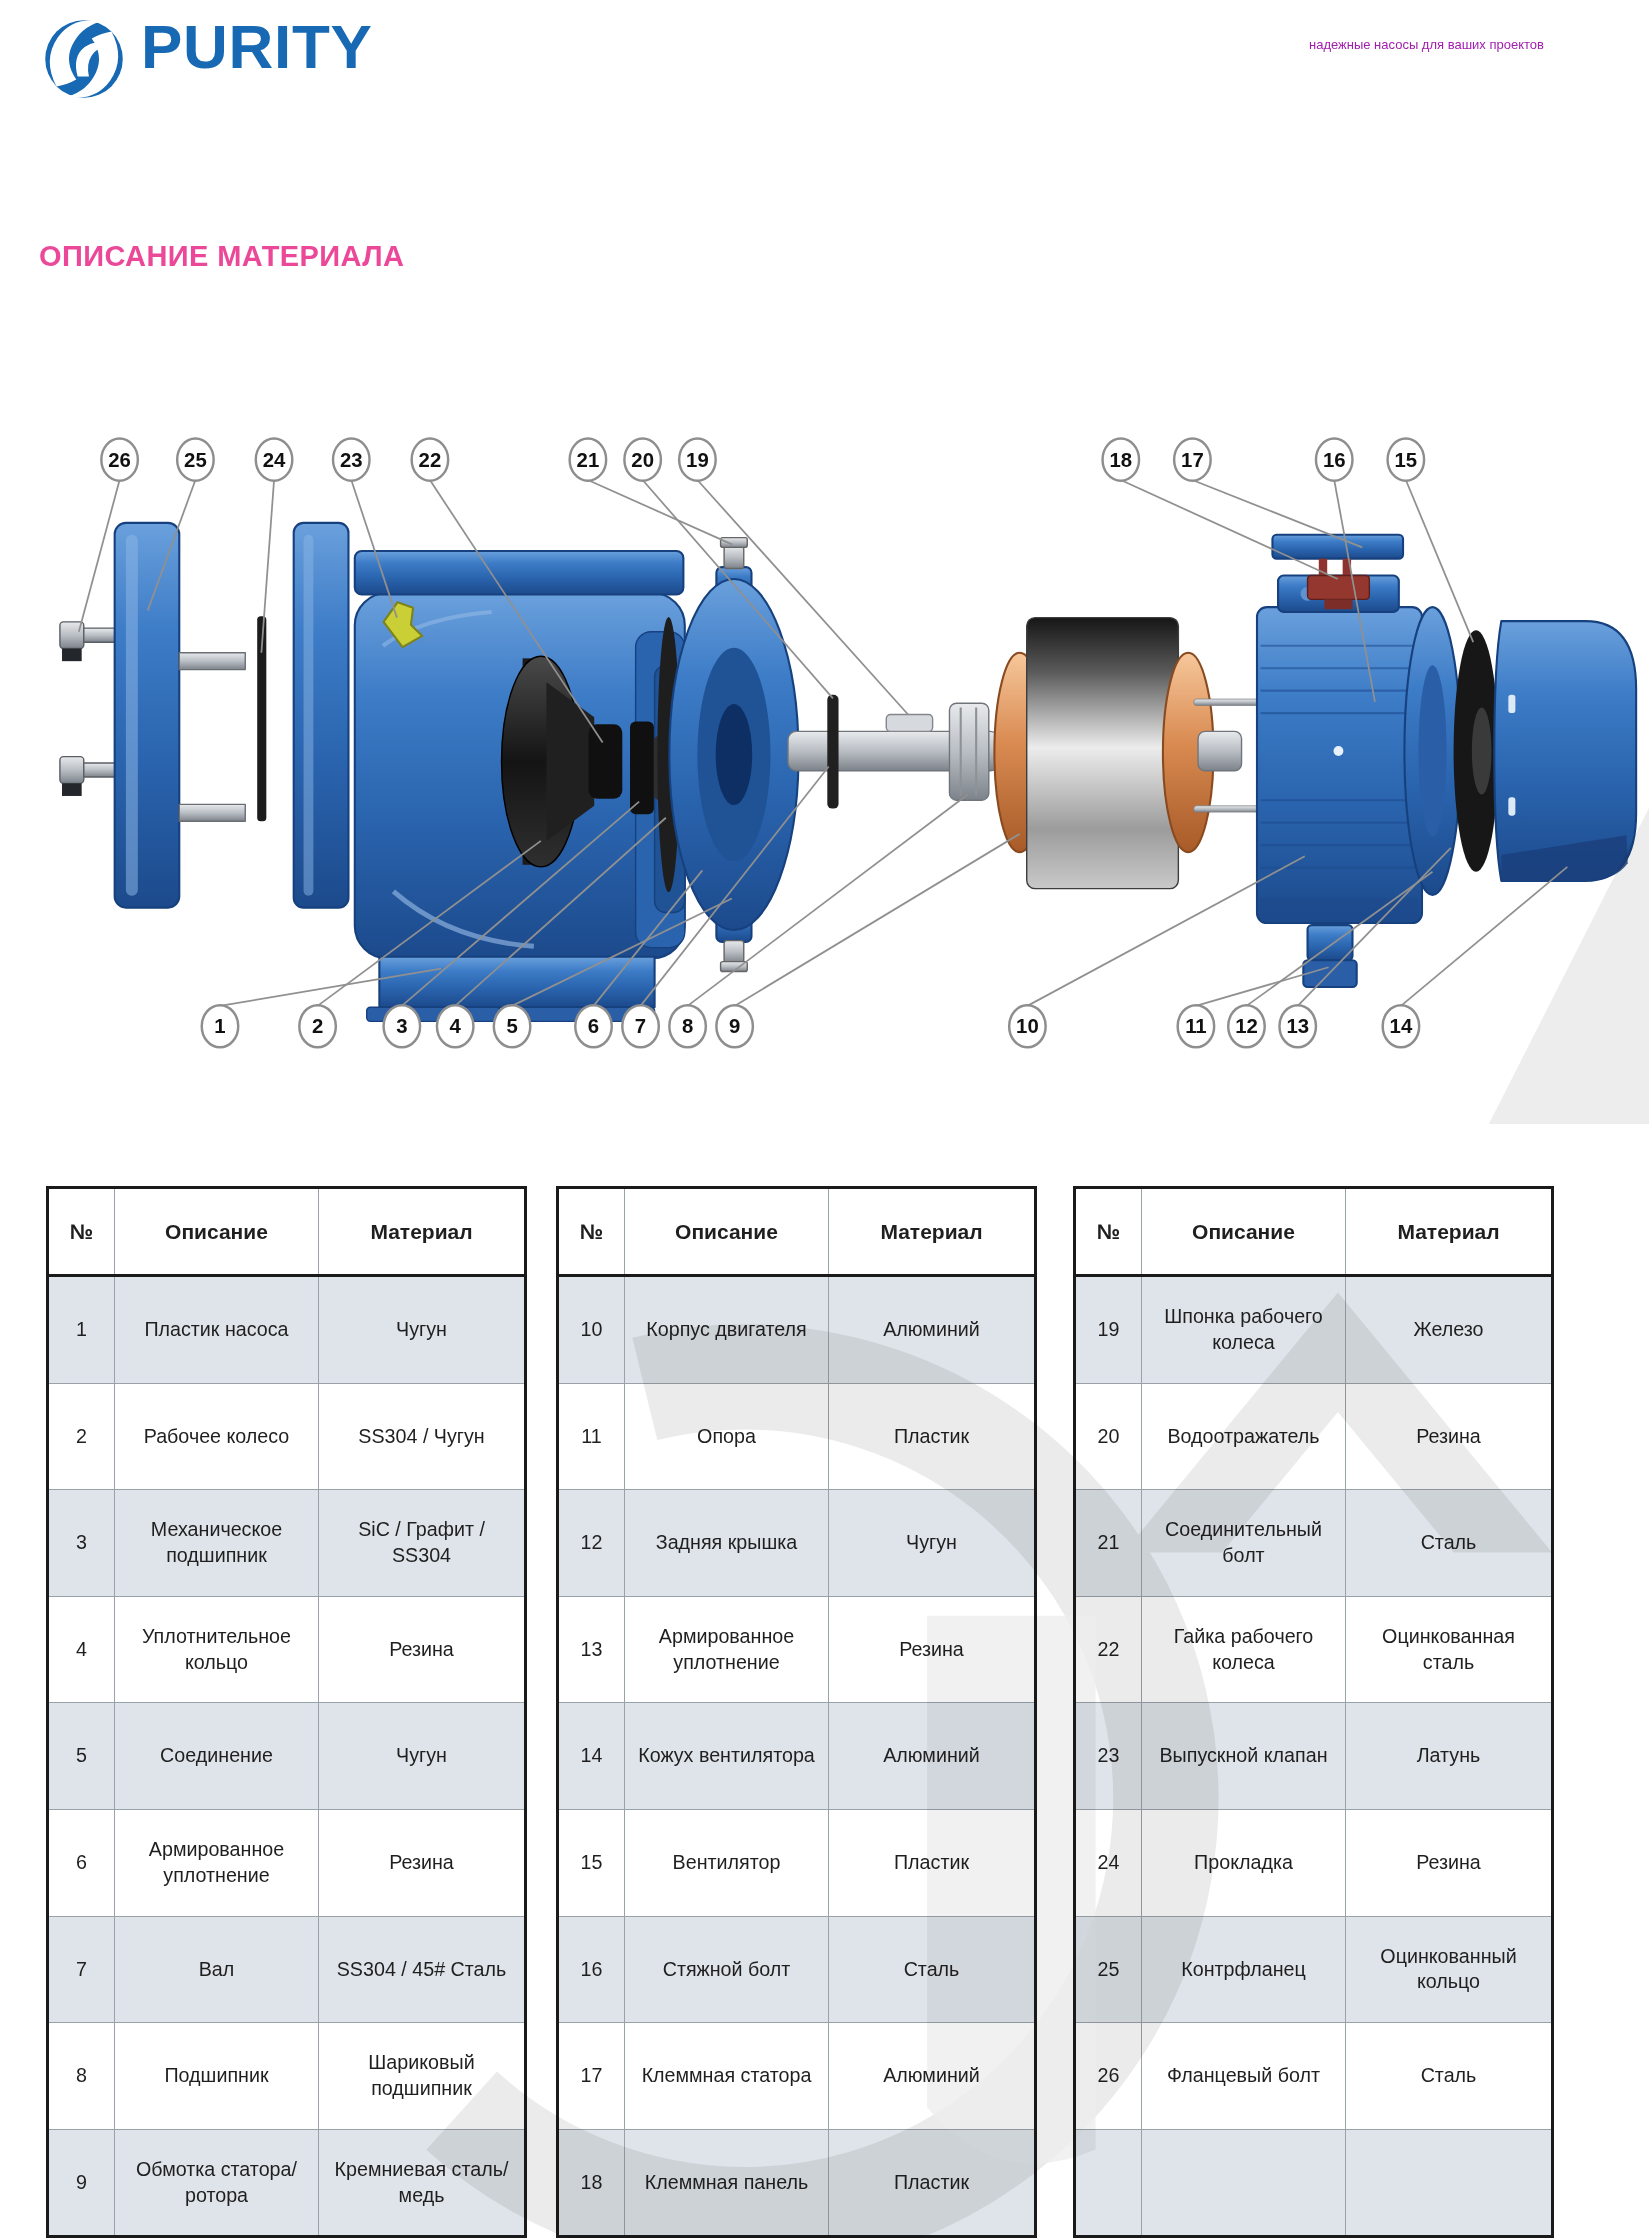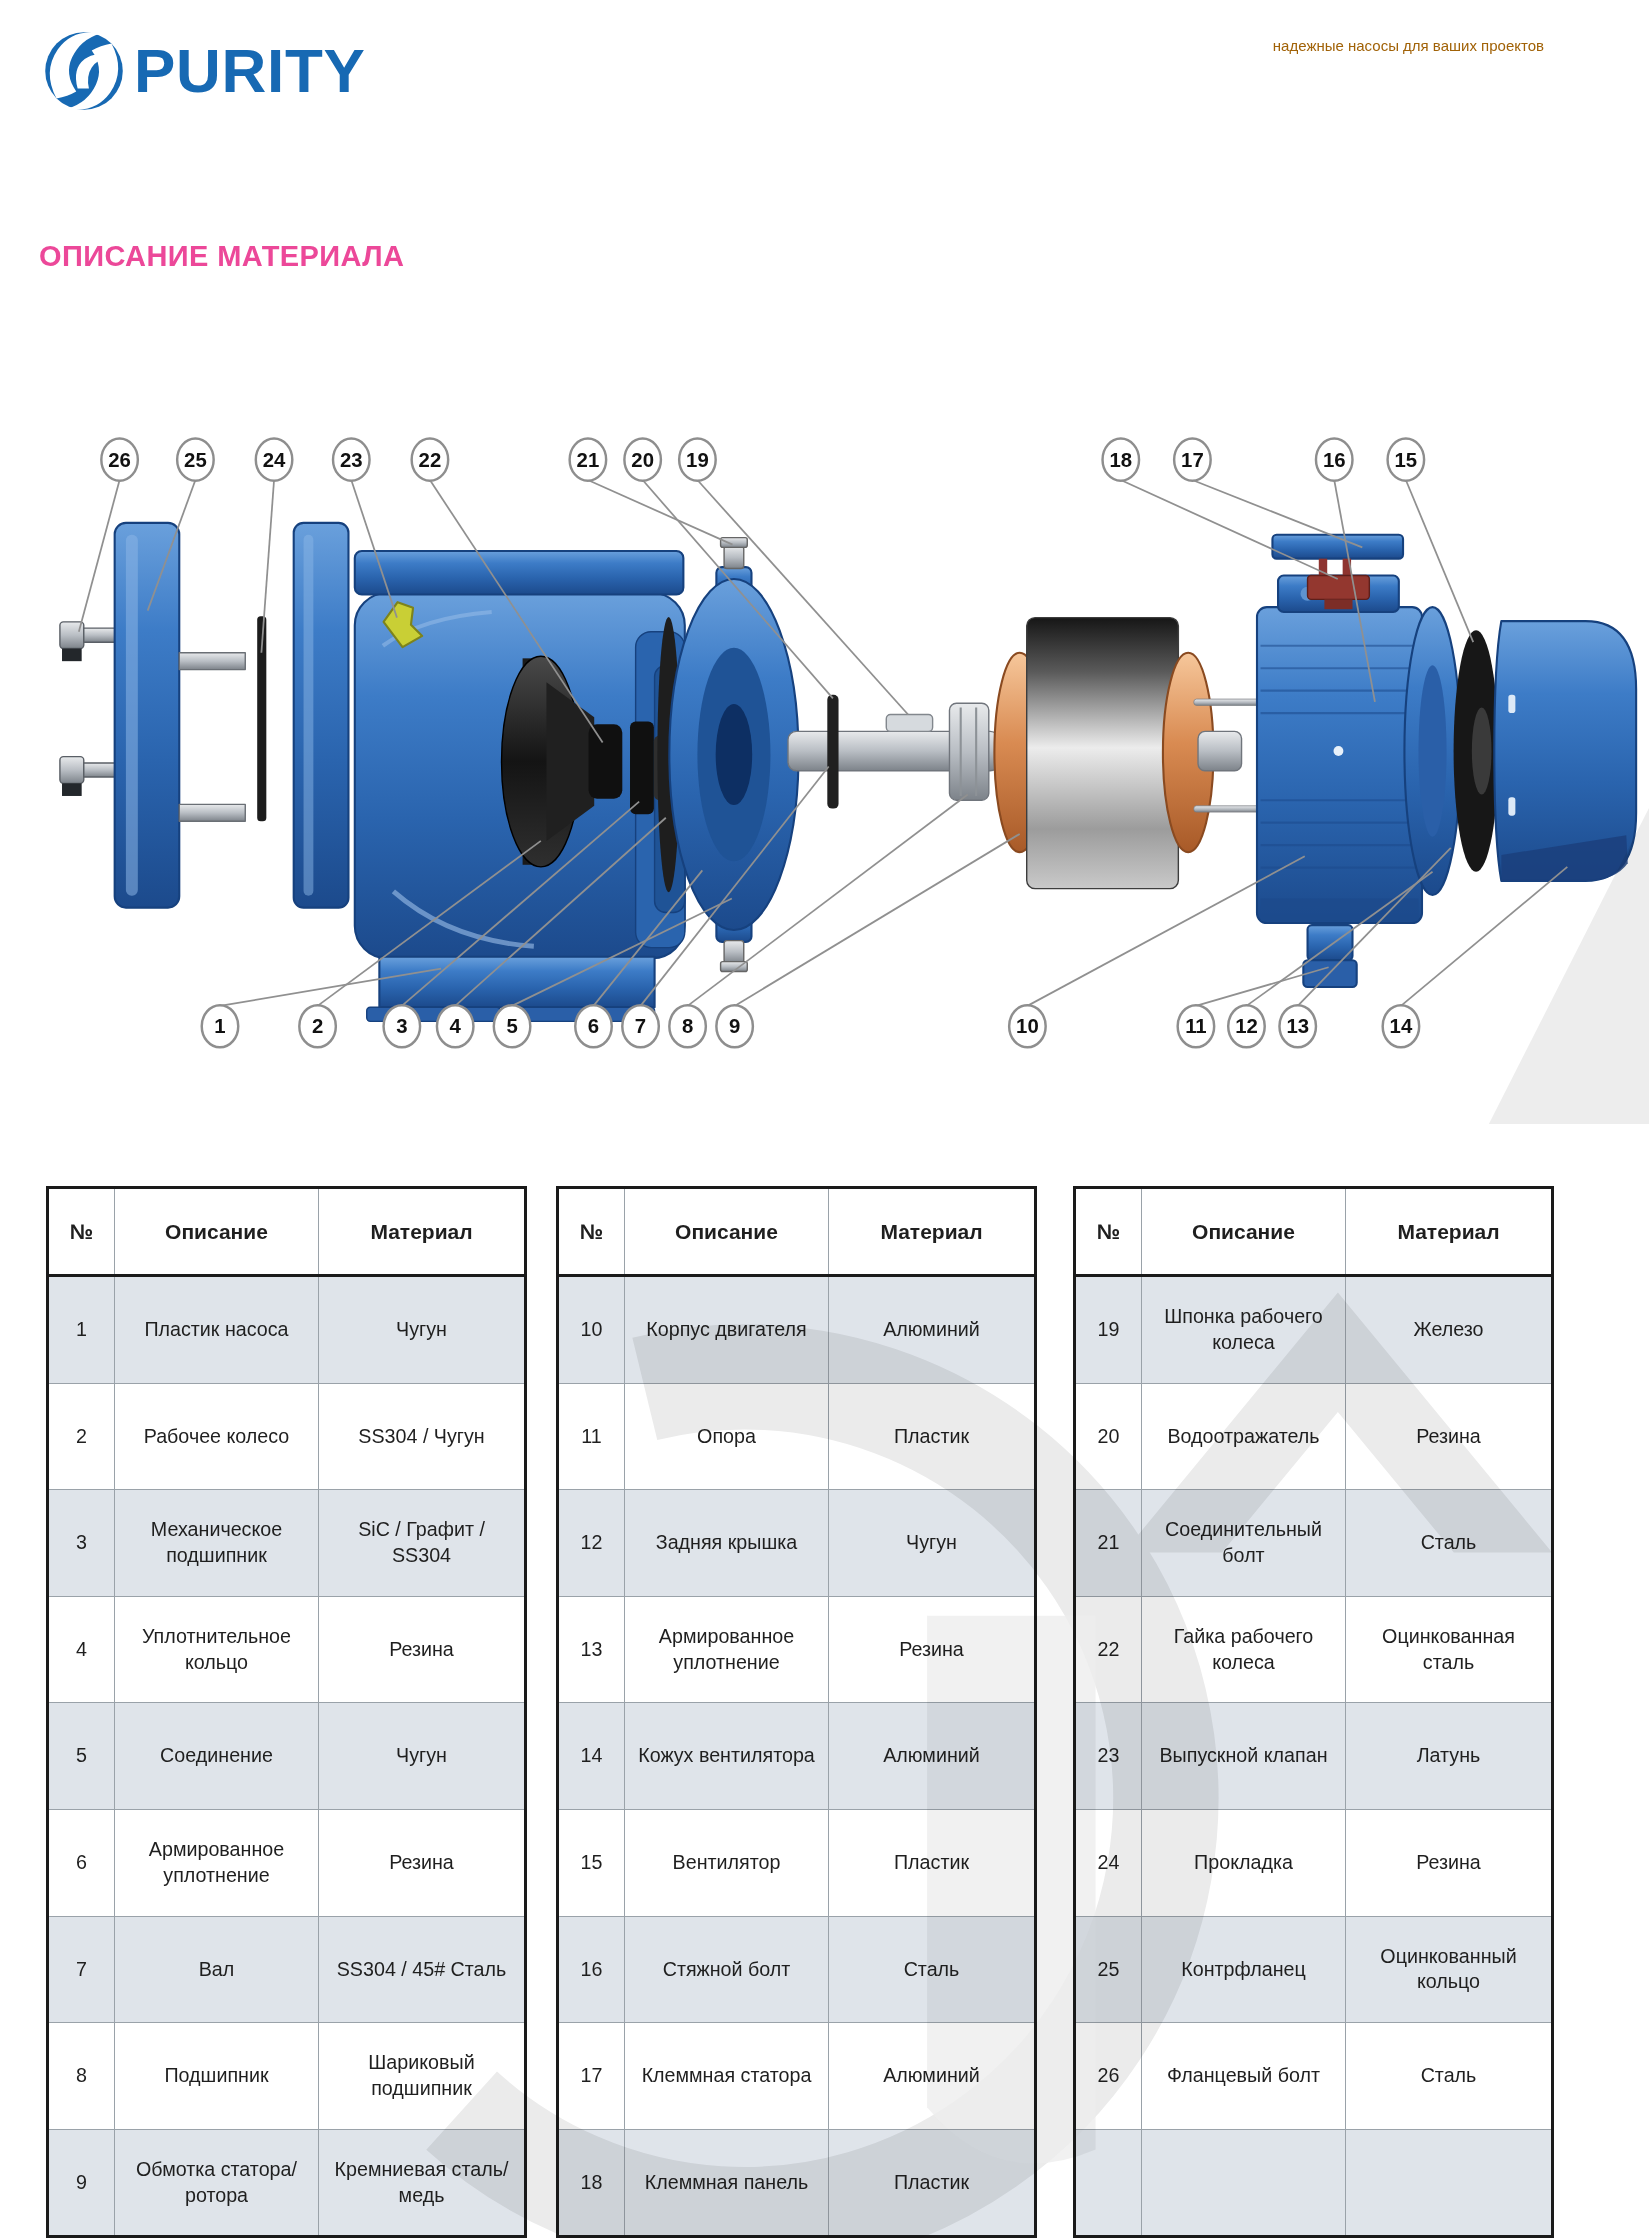--- a/index.html
+++ b/index.html
@@ -1,23 +1,23 @@
 <!DOCTYPE html>
 <html style="font-size:11.2px"><head>
 <meta charset="utf-8">
 <style>
   html,body{margin:0;padding:0;}
   body{
     width:1649px;height:2239px;position:relative;background:#ffffff;
     font-family:"Liberation Sans",sans-serif;overflow:hidden;color:#1f1f1f;
   }
   
-  .brand{position:absolute;top:15.5px;left:41px;display:flex;align-items:center;gap:7px;margin-top:12px;}
+  .brand{position:absolute;top:15.5px;left:41px;display:flex;align-items:flex-start;gap:14px;}
   .brand .word{font-size:62px;font-weight:bold;color:#1769b3;letter-spacing:0.7px;line-height:1;}
-  .tagline{position:absolute;top:37px;right:105px;font-size:15px;color:#a16207;}
+  .tagline{position:absolute;top:37px;right:105px;font-size:13px;color:#a21caf;}
   .page-title{position:absolute;top:240px;left:39px;font-size:29px;font-weight:bold;color:#ec4899;letter-spacing:0.4px;}
   
   .diagram{position:absolute;top:407px;left:0;width:1649px;height:667px;}
   
   .mat-table{position:absolute;top:1186px;width:478px;border-collapse:collapse;table-layout:fixed;
     border:3.5px solid #1a1a1a;font-size:19.7px;}
   .mat-table.t0{left:46px;} .mat-table.t1{left:556px;} .mat-table.t2{left:1073px;}
   .mat-table col.c-num{width:67px;} .mat-table col.c-desc{width:204px;} .mat-table col.c-mat{width:207px;}
   .mat-table th{height:83px;background:#ffffff;font-size:21px;font-weight:bold;
     border:0.7px solid #9aa2a9;border-bottom:3.5px solid #1a1a1a;text-align:center;vertical-align:middle;}

